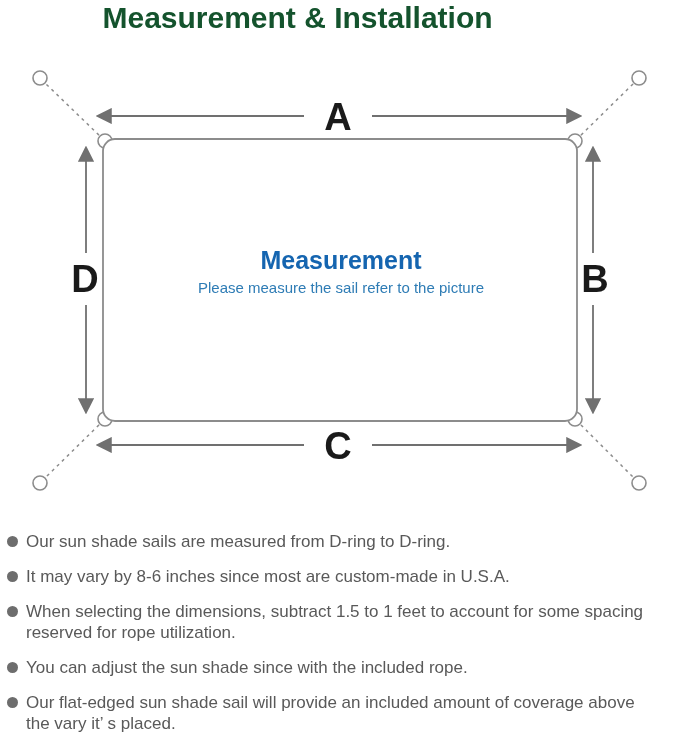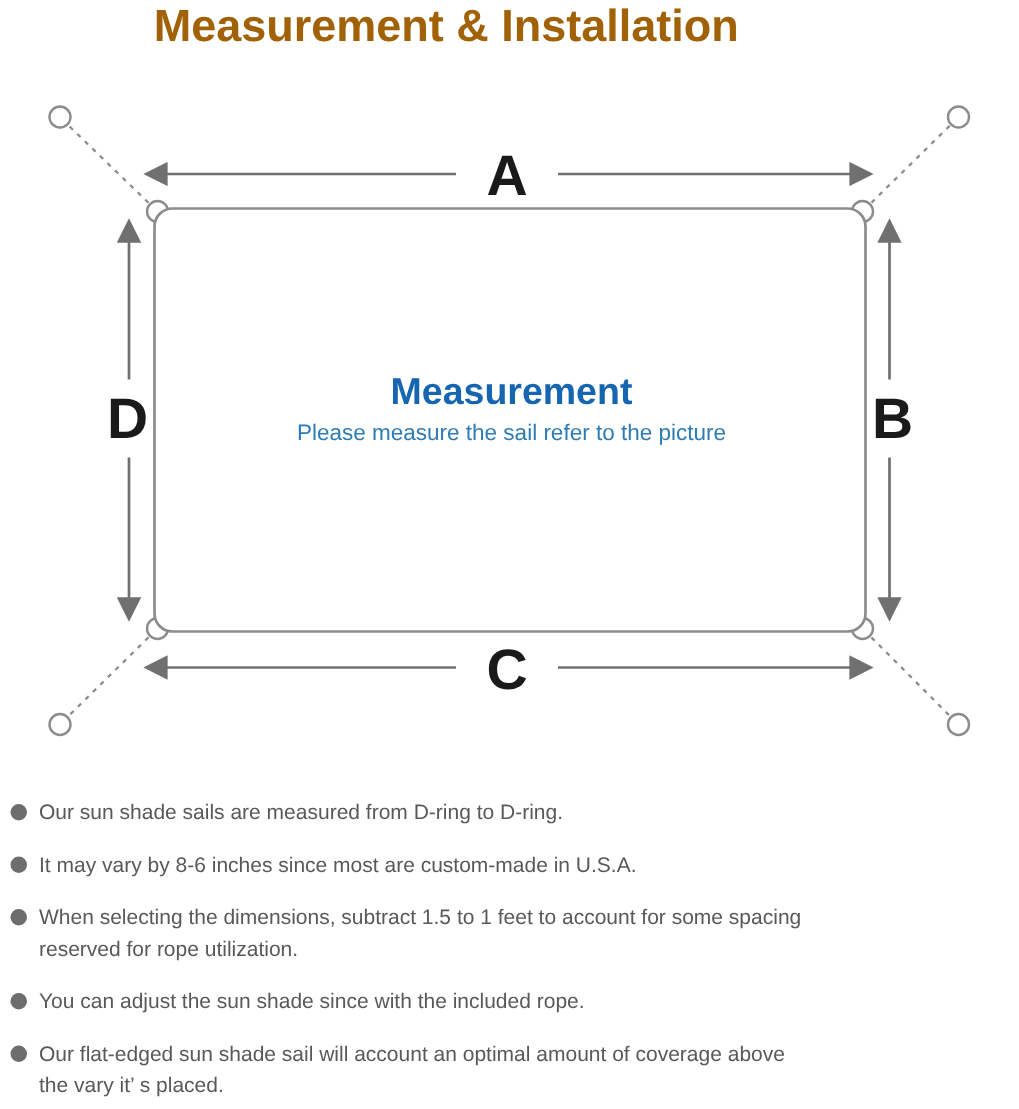--- a/index.html
+++ b/index.html
@@ -9,21 +9,21 @@
     font-family: "Liberation Sans", sans-serif;
     position: relative;
     overflow: hidden;
   }
   .page-title {
     position: absolute;
     top: 1px; left: 0; width: 595px;
     text-align: center;
     font-size: 30px;
     font-weight: bold;
-    color: #a16207;
+    color: #14532d;
   }
   .diagram-svg {
     position: absolute;
     top: 60px; left: 0;
   }
   .dim-label {
     font-size: 38px;
     font-weight: bold;
     fill: #1a1a1a;
     text-anchor: middle;
@@ -52,21 +52,21 @@
     margin-bottom: 14px;
   }
   .bullet-dot {
     width: 11px; height: 11px;
     border-radius: 50%;
     background: #6d6d6d;
     margin: 5px 8px 0 0;
     flex: none;
   }
   .bullet-text {
-    font-size: 14px;
+    font-size: 17px;
     line-height: 21px;
     color: #595959;
   }
   .bullet-line { display: block; }
 </style>
 </head>
 <body>
 
 <div class="page-title">Measurement &amp; Installation</div>
 
@@ -149,17 +149,17 @@
   <li class="bullet-item">
     <span class="bullet-dot"></span>
     <div class="bullet-text">
       <span class="bullet-line">You can adjust the sun shade since with the included rope.</span>
       <span class="bullet-line"></span>
     </div>
   </li>
   <li class="bullet-item">
     <span class="bullet-dot"></span>
     <div class="bullet-text">
-      <span class="bullet-line">Our flat-edged sun shade sail will account an optimal amount of coverage above</span>
+      <span class="bullet-line">Our flat-edged sun shade sail will provide an included amount of coverage above</span>
       <span class="bullet-line">the vary it’ s placed.</span>
     </div>
   </li>
 </ul>
 
 </body></html>

